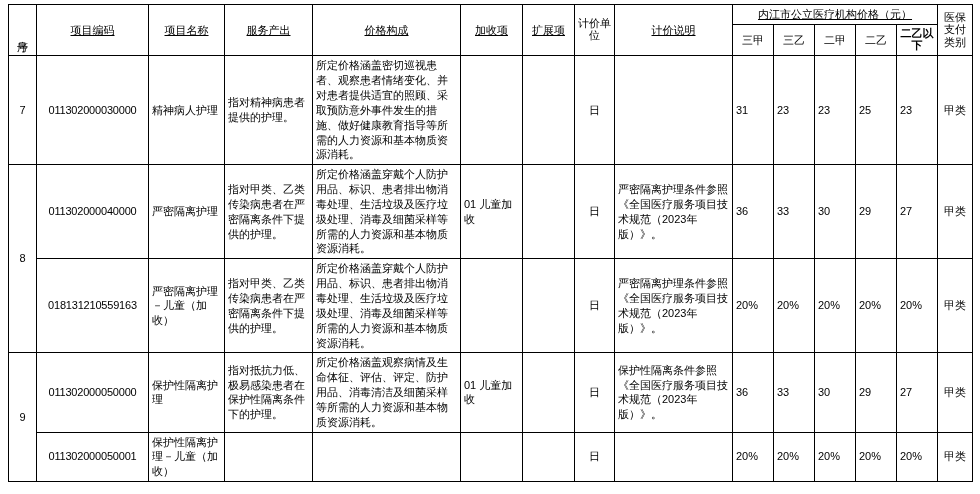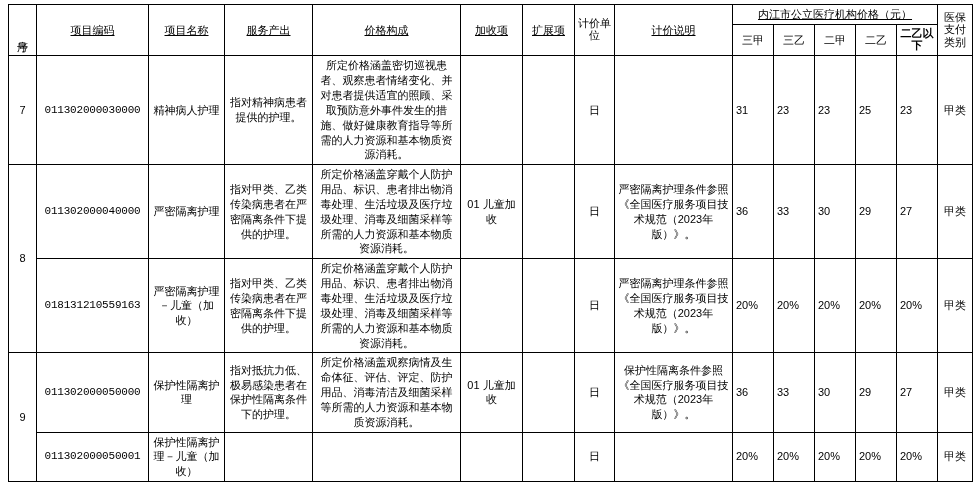--- a/index.html
+++ b/index.html
@@ -42,31 +42,30 @@
   th.hdr-narrow {
     text-align: center;
     font-size: 11.5px;
     padding: 3px 0px;
     line-height: 1.15;
   }
   td.center {
     text-align: center;
   }
   td.left {
-    text-align: center;
+    text-align: left;
   }
   td.num {
     text-align: left;
     font-size: 11.5px;
   }
   td.code {
     text-align: center;
     font-size: 11px;
     letter-spacing: -0.2px;
-    font-family: Liberation Mono, monospace;
   }
   td.seq {
     text-align: center;
     font-size: 12px;
   }
   .vert {
     writing-mode: vertical-rl;
     text-orientation: upright;
     letter-spacing: 1px;
     display: inline-block;

